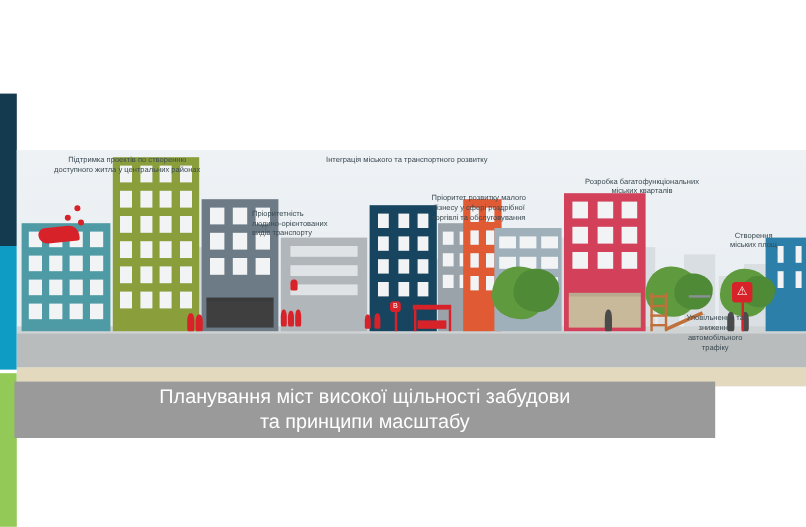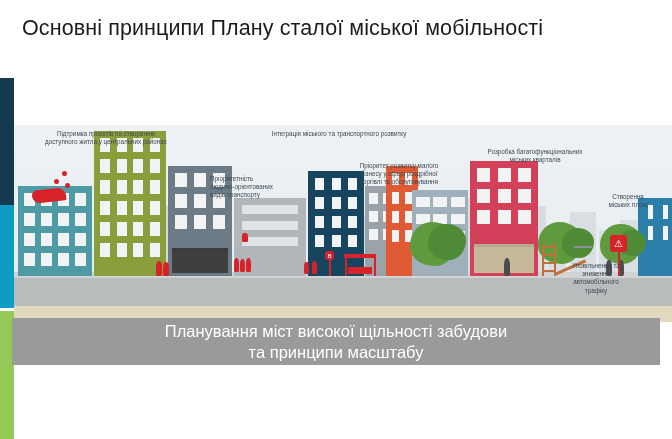--- a/index.html
+++ b/index.html
@@ -72,34 +72,31 @@
     background:#d8222a;}
 
   
   .stop-roof{position:absolute;background:#d8222a;}
   .stop-post{position:absolute;background:#d8222a;width:2px;}
 
   
   .pg{position:absolute;background:#c0703a;}
 
   
-  .banner{position:absolute;left:12px;top:318px;width:648px;height:47px;
+  .banner{position:absolute;left:12px;top:318px;width:584px;height:47px;
     background:#9a9a9a;display:flex;flex-direction:column;
     align-items:center;justify-content:center;}
   .banner-line{color:#ffffff;font-size:16.5px;line-height:21px;
     text-align:center;white-space:nowrap;}
 </style>
 </head>
 <body>
 
 <div class="slide">
 
-  <div class="title-bar">
-    <div class="title-text">Основні принципи Плану сталої міської мобільності</div>
-  </div>
 
   <div class="accent navy"></div>
   <div class="accent cyan"></div>
   <div class="accent green"></div>
 
   <div class="info">
 
     <div class="sky-shape" style="left:150px;bottom:46px;width:16px;height:70px;"></div>
     <div class="sky-shape" style="left:163px;bottom:46px;width:10px;height:95px;opacity:.8;"></div>
     <div class="sky-shape" style="left:330px;bottom:46px;width:26px;height:60px;opacity:.85;"></div>

